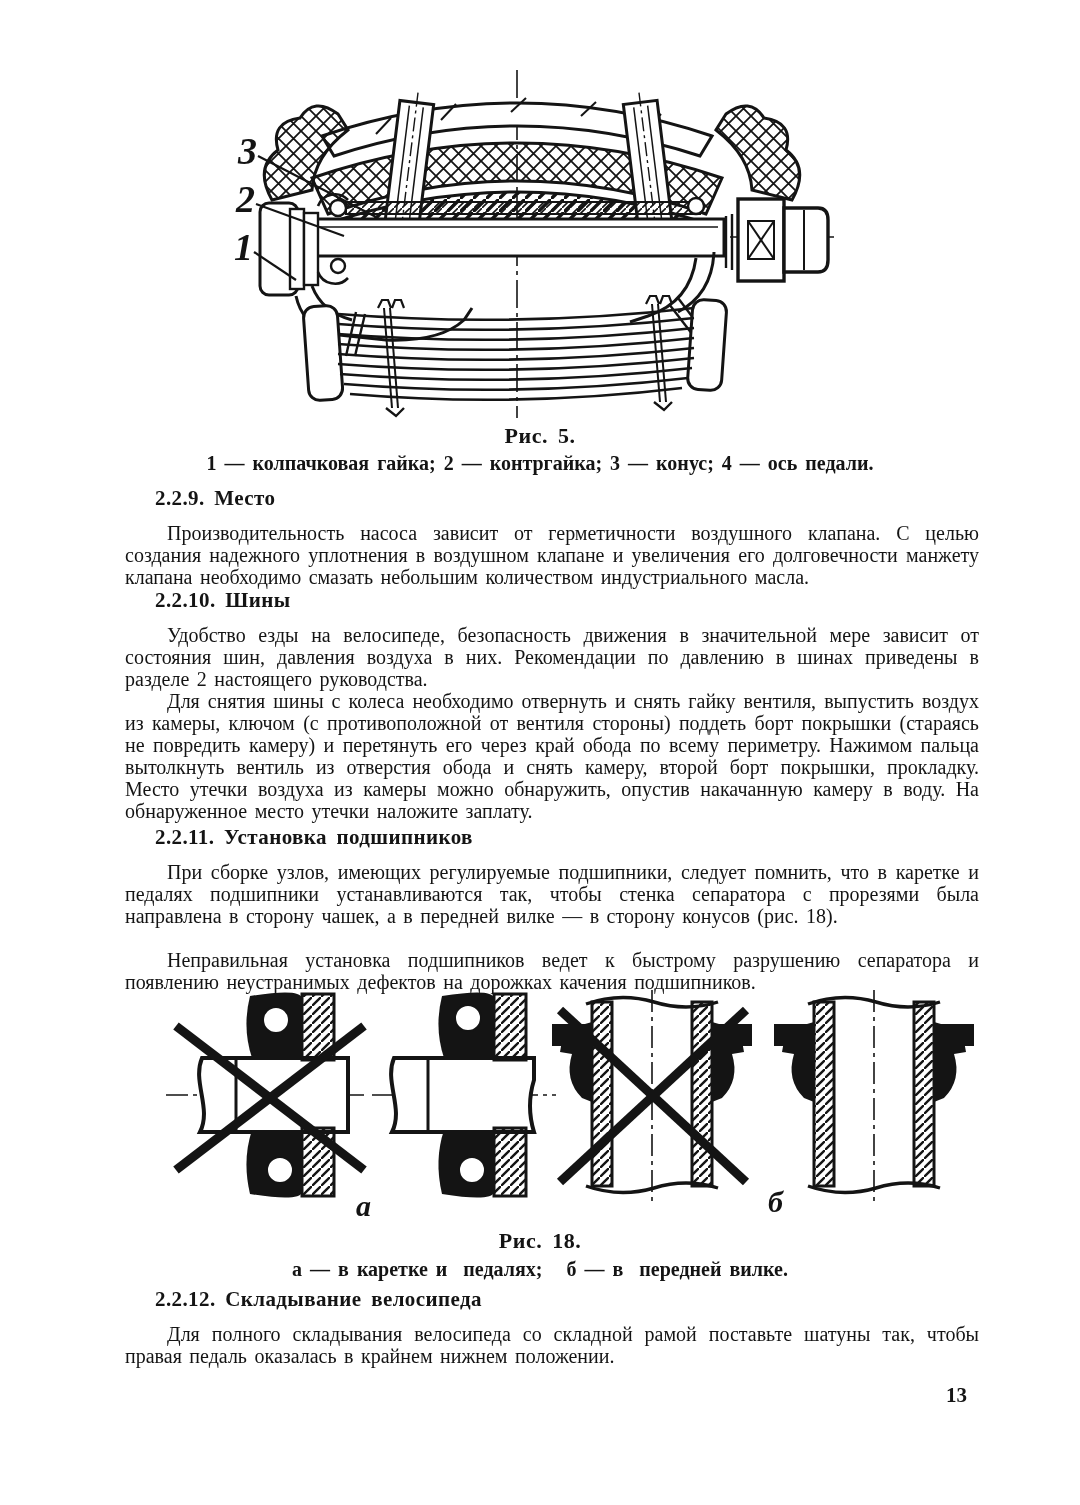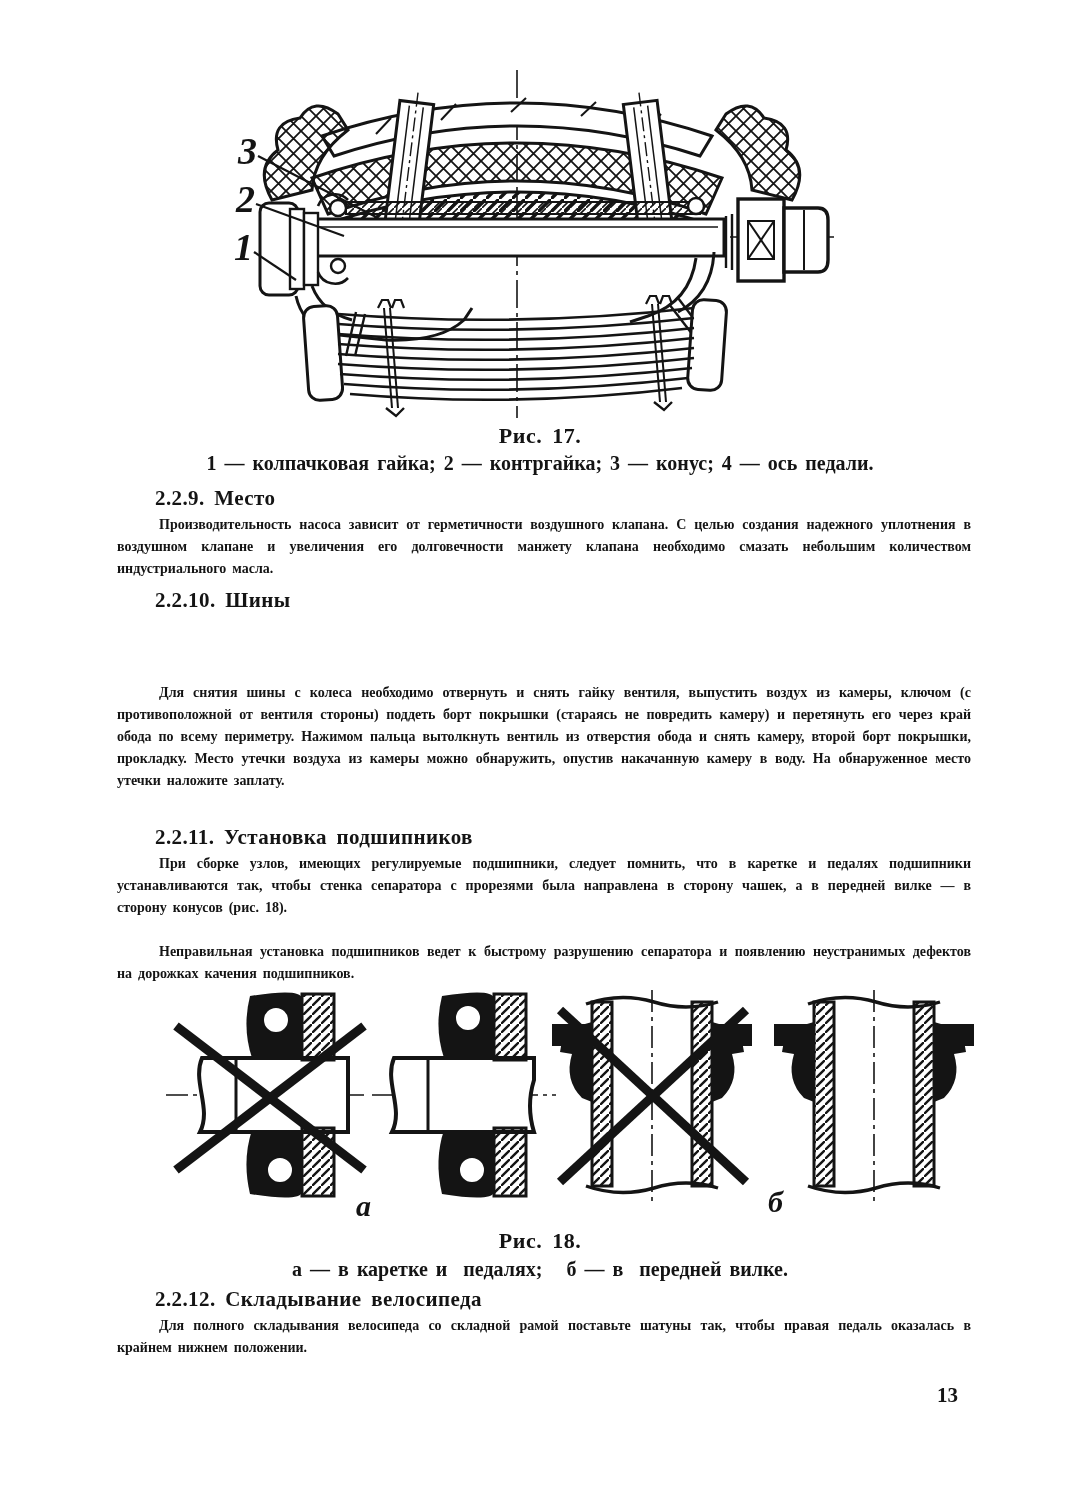--- a/index.html
+++ b/index.html
@@ -7,22 +7,22 @@
     position:relative;
     width:1080px;height:1505px;
     background:#ffffff;
     font-family:"Liberation Serif","DejaVu Serif",serif;
     color:#141414;
     overflow:hidden;
   }
   .abs{position:absolute;}
   .col{left:113px;width:854px;}
   .body-text{
-    font-size:14px;line-height:22px;font-weight:700;
-    text-align:justify;word-spacing:2.5px;margin:4px;
+    font-size:20px;line-height:22px;font-weight:400;
+    text-align:justify;word-spacing:2.5px;margin:12px;
   }
   .body-text.indent{text-indent:42px;}
   .heading{
     font-size:21px;line-height:22px;font-weight:700;
     margin:0;padding-left:42px;letter-spacing:.4px;word-spacing:4px;
   }
   .fig-caption{
     font-size:22px;font-weight:700;text-align:center;margin:0;
     letter-spacing:.5px;word-spacing:4px;
   }
@@ -167,27 +167,28 @@
         <text class="part-label" x="8" y="204" font-size="38">1</text>
         <g stroke="#141414" stroke-width="2.2">
           <line x1="32" y1="100" x2="152" y2="162"></line>
           <line x1="30" y1="148" x2="118" y2="180"></line>
           <line x1="28" y1="196" x2="70" y2="224"></line>
         </g>
       </g>
     </svg>
   </div>
 
-  <p class="abs col fig-caption" style="top:423px;">Рис. 17.</p>
+  <p class="abs col fig-caption" style="top:423px;">Рис. 5.</p>
   <p class="abs col fig-legend" style="top:452px;">1 — колпачковая гайка; 2 — контргайка; 3 — конус; 4 — ось педали.</p>
 
   <h3 class="abs col heading" style="top:487px;">2.2.9. Место</h3>
   <p class="abs col body-text indent" style="top:510px;">Производительность насоса зависит от герметичности воздушного клапана. С целью создания надежного уплотнения в воздушном клапане и увеличения его долговечности манжету клапана необходимо смазать небольшим количеством индустриального масла.</p>
 
   <h3 class="abs col heading" style="top:589px;">2.2.10. Шины</h3>
+  <p class="abs col body-text indent" style="top:612px;">Удобство езды на велосипеде, безопасность движения в значительной мере зависит от состояния шин, давления воздуха в них. Рекомендации по давлению в шинах приведены в разделе 2 настоящего руководства.</p>
   <p class="abs col body-text indent" style="top:678px;">Для снятия шины с колеса необходимо отвернуть и снять гайку вентиля, выпустить воздух из камеры, ключом (с противоположной от вентиля стороны) поддеть борт покрышки (стараясь не повредить камеру) и перетянуть его через край обода по всему периметру. Нажимом пальца вытолкнуть вентиль из отверстия обода и снять камеру, второй борт покрышки, прокладку. Место утечки воздуха из камеры можно обнаружить, опустив накачанную камеру в воду. На обнаруженное место утечки наложите заплату.</p>
 
   <h3 class="abs col heading" style="top:826px;">2.2.11. Установка подшипников</h3>
   <p class="abs col body-text indent" style="top:849px;">При сборке узлов, имеющих регулируемые подшипники, следует помнить, что в каретке и педалях подшипники устанавливаются так, чтобы стенка сепаратора с прорезями была направлена в сторону чашек, а в передней вилке — в сторону конусов (рис. 18).</p>
   <p class="abs col body-text indent" style="top:937px;">Неправильная установка подшипников ведет к быстрому разрушению сепаратора и появлению неустранимых дефектов на дорожках качения подшипников.</p>
 
   <div class="abs" style="left:150px;top:988px;">
     <svg width="830" height="232" viewBox="0 0 830 232">
       <defs>
         <pattern id="h18" width="9" height="9" patternUnits="userSpaceOnUse">
@@ -259,15 +260,15 @@
       <text class="part-label" x="618" y="224" font-size="30">б</text>
     </svg>
   </div>
 
   <p class="abs col fig-caption" style="top:1228px;">Рис. 18.</p>
   <p class="abs col fig-legend" style="top:1258px;">а — в каретке и  педалях;   б — в  передней вилке.</p>
 
   <h3 class="abs col heading" style="top:1288px;">2.2.12. Складывание велосипеда</h3>
   <p class="abs col body-text indent" style="top:1311px;">Для полного складывания велосипеда со складной рамой поставьте шатуны так, чтобы правая педаль оказалась в крайнем нижнем положении.</p>
 
-  <p class="abs page-num" style="left:104px;width:854px;top:1383px;">13</p>
+  <p class="abs page-num" style="left:113px;width:854px;top:1383px;">13</p>
 
 </div>
 
 </body></html>

